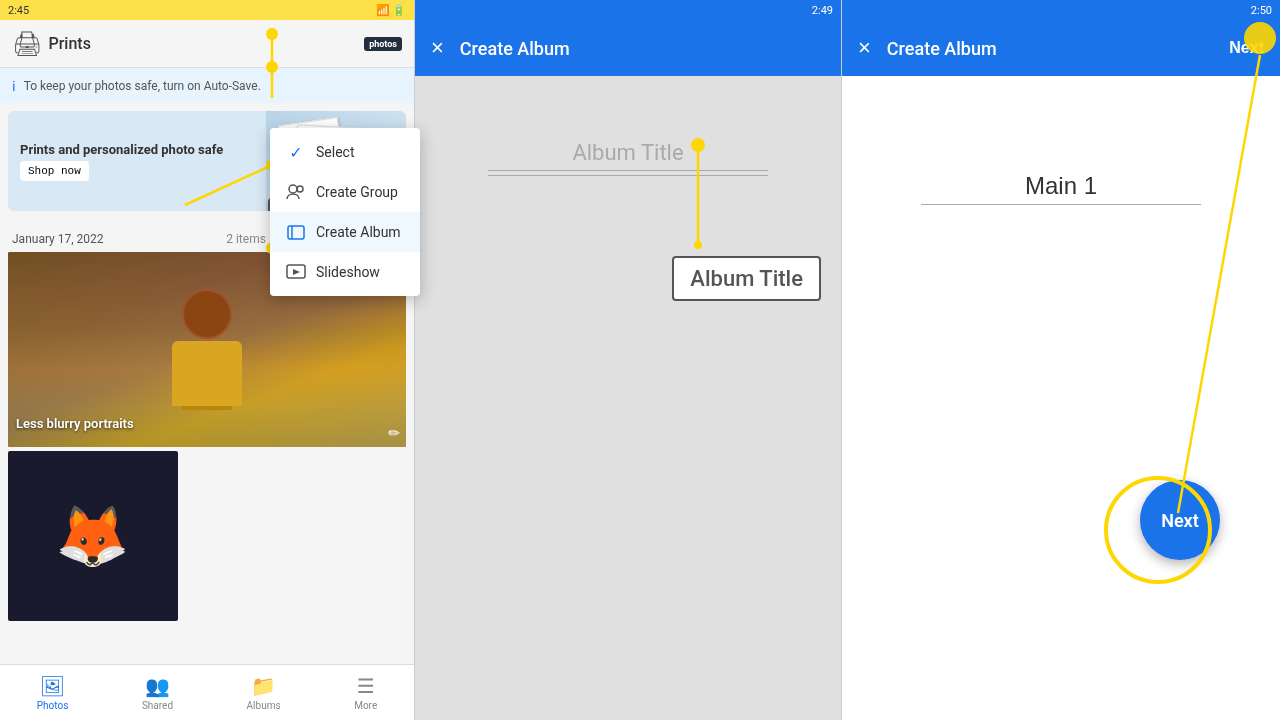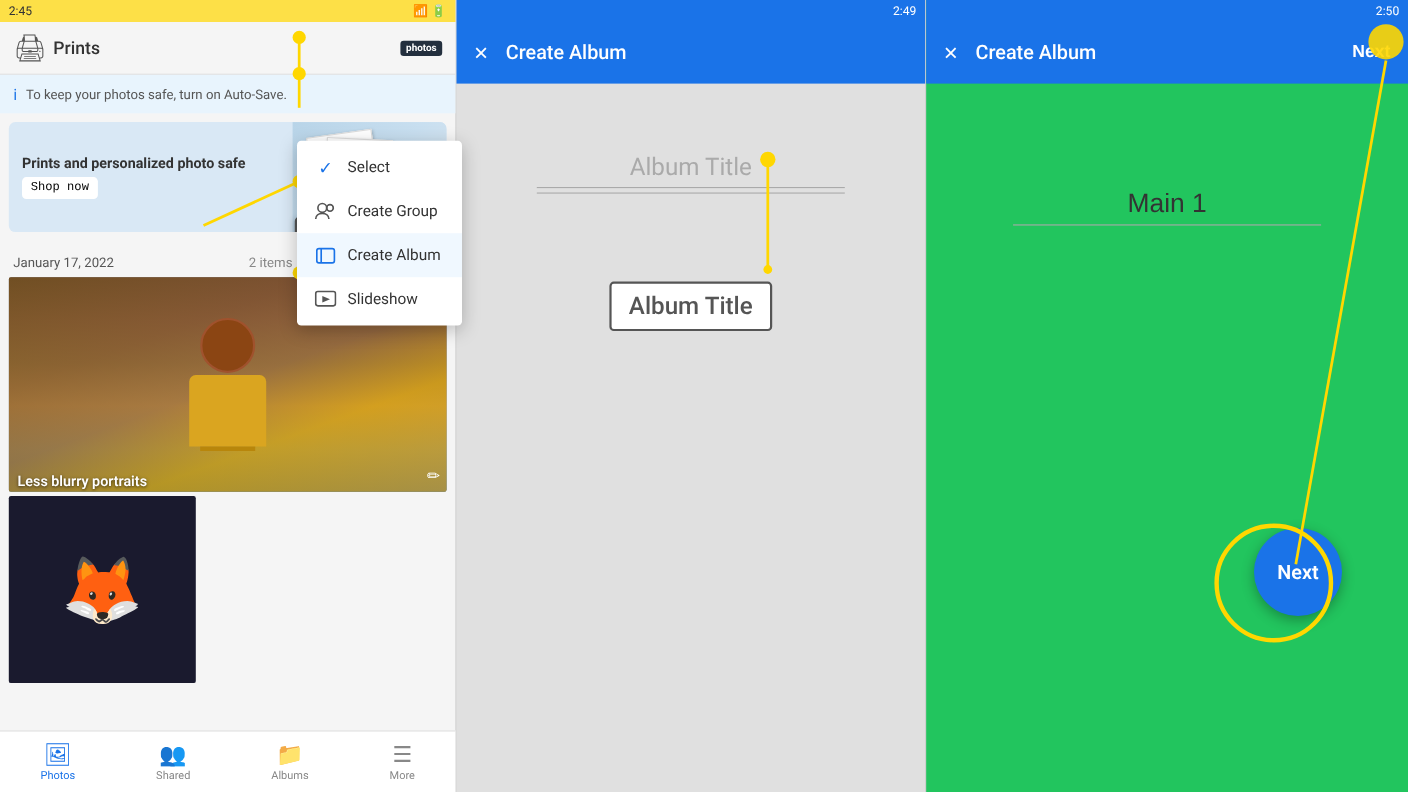--- a/index.html
+++ b/index.html
@@ -192,21 +192,21 @@
       height: 195px;
       background: #888;
       border-radius: 2px;
       overflow: hidden;
       position: relative;
       margin-bottom: 4px;
     }
 
     .photo-overlay-text {
       position: absolute;
-      bottom: 1px;
+      bottom: 16px;
       left: 8px;
       color: white;
       font-size: 13px;
       font-weight: 600;
       text-shadow: 0 1px 3px rgba(0,0,0,0.7);
     }
 
     .edit-icon-overlay {
       position: absolute;
       bottom: 6px;
@@ -303,21 +303,21 @@
       justify-content: flex-end;
       padding: 0 8px;
       font-size: 11px;
       color: white;
     }
 
     .album-content {
       padding: 60px 20px 20px;
       display: flex;
       flex-direction: column;
-      align-items: center;
+      align-items: flex-end;
     }
 
     .album-title-input {
       border: none;
       border-bottom: 1px solid #aaa;
       background: transparent;
       font-size: 22px;
       color: #aaa;
       text-align: center;
       width: 280px;
@@ -333,21 +333,21 @@
       font-size: 22px;
       font-weight: 500;
       color: #555;
       margin-top: 80px;
     }
 
     
     .panel3 {
       width: 438px;
       height: 720px;
-      background: #22c55e;
+      background: #ffffff;
       position: relative;
       flex-shrink: 0;
     }
 
     .panel3-header {
       background: #1a73e8;
       height: 56px;
       display: flex;
       align-items: center;
       padding: 0 16px;

